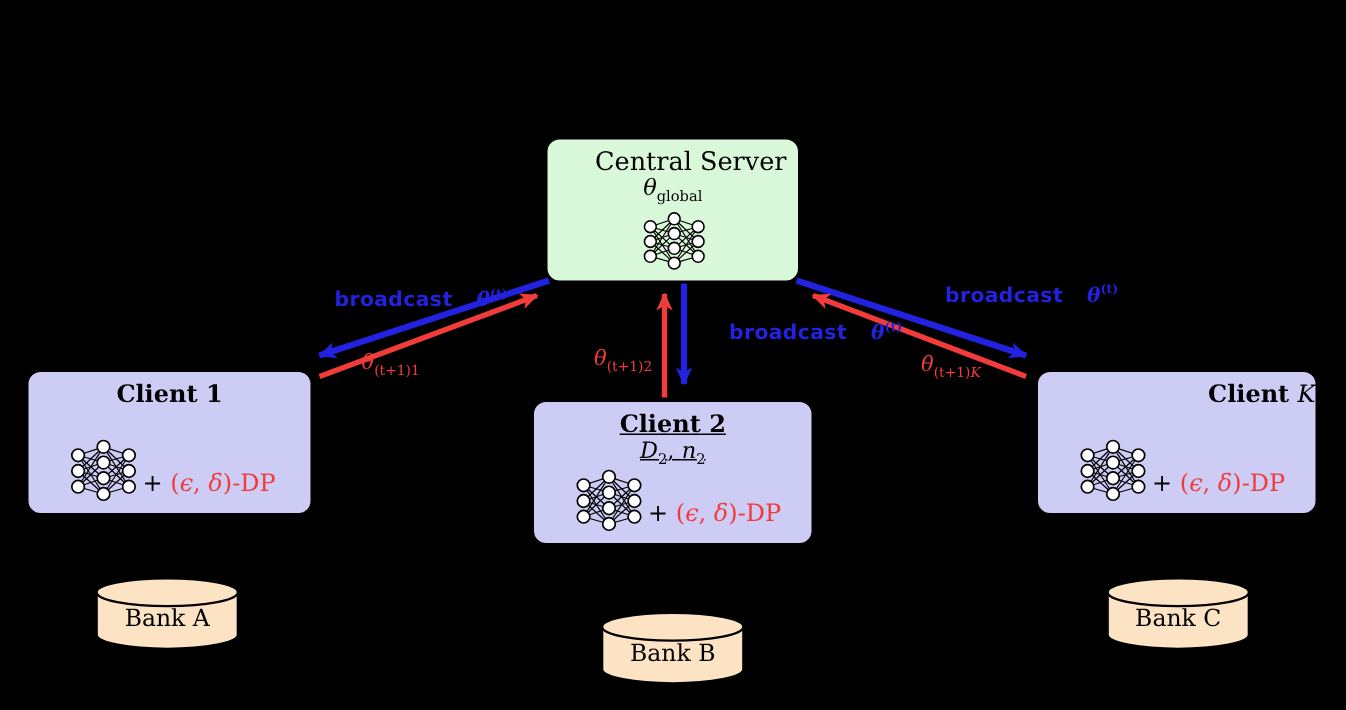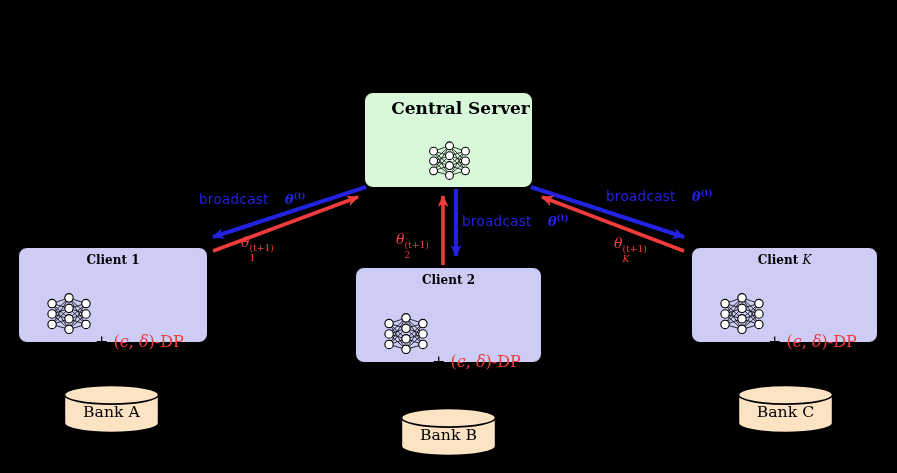--- a/index.html
+++ b/index.html
@@ -1,45 +1,45 @@
 <!DOCTYPE html>
 <html><head>
 <meta charset="utf-8">
 <style>
   html,body{margin:0;padding:0;background:#000;}
   .canvas{position:relative;width:897px;height:473px;background:#000;overflow:hidden;
           font-family:"DejaVu Serif", serif;color:#000;}
   svg.overlay{position:absolute;left:0;top:0;width:897px;height:473px;pointer-events:none;}
   .box{position:absolute;border:1.6px solid #000;border-radius:9px;box-sizing:border-box;text-align:center;}
   .server{left:364px;top:92px;width:169px;height:96px;background:#d9f7d9;}
-  .stitle{font-weight:bold;font-size:17px;margin-top:5px;padding-left:24px;}
+  .stitle{font-weight:normal;font-size:17px;margin-top:5px;padding-left:24px;}
   .sparam{font-size:15px;line-height:14px;}
   .client{background:#ccccf5;}
   .client1{left:18px;top:247px;width:190px;height:96px;}
-  .client2{left:355px;top:267px;width:187px;height:96px;}
-  .clientK{left:691px;top:247px;width:187px;height:96px;}
-  .ctitle{font-weight:bold;font-size:12px;margin-top:5px;}
+  .client2{left:355px;top:267px;width:187px;height:96px;text-decoration:underline;}
+  .clientK{left:691px;top:247px;width:187px;height:96px;text-align:right;}
+  .ctitle{font-weight:bold;font-size:16px;margin-top:5px;}
   .cidx-it{font-style:italic;font-weight:normal;}
   .cdata{font-size:15px;line-height:16px;}
   .clientK sub{font-style:italic;}
   sub{font-size:0.65em;}
   sup{font-size:0.65em;}
   .nn{position:absolute;}
   .client .nn{left:25px;top:42px;width:50px;height:48px;}
   .server .nn{left:61px;top:46px;width:47px;height:44px;}
-  .dp{position:absolute;left:76px;top:64px;font-size:16px;white-space:nowrap;margin-top:20px;}
+  .dp{position:absolute;left:76px;top:64px;font-size:16px;white-space:nowrap;}
   .dp-plus{color:#000;}
   .dp-red{color:#f23c3c;}
   .bcast{position:absolute;color:#2222e0;font-size:13.5px;white-space:nowrap;}
-  .bw{font-family:"DejaVu Sans", sans-serif;font-weight:normal;letter-spacing:0.3px;}
+  .bw{font-family:"DejaVu Sans", sans-serif;font-weight:bold;letter-spacing:0.3px;margin-left:24px;}
   .bm{font-family:"DejaVu Serif", serif;margin-left:16px;}
   .bm i{font-weight:bold;}
   .bm sup{font-weight:bold;font-size:0.62em;}
   .upl{position:absolute;color:#f23c3c;font-size:14px;white-space:nowrap;}
-  .stack{display:inline-flex;flex-direction:column;font-size:0.66em;line-height:1.05;vertical-align:-0.45em;text-align:left;}
+  .stack{display:inline-flex;flex-direction:row;font-size:0.66em;line-height:1.05;vertical-align:-0.45em;text-align:left;}
   .bank{position:absolute;}
   .bank text{font-family:"DejaVu Serif", serif;font-size:16px;fill:#000;}
   #nn-sym line{stroke:#000;stroke-width:1;}
   #nn-sym circle{fill:#fff;stroke:#000;stroke-width:1.4;}
   .arrow-blue{stroke:#2222e0;stroke-width:4.2;}
   .arrow-red{stroke:#f23c3c;stroke-width:3.6;}
 </style>
 </head>
 <body>
 
@@ -96,35 +96,37 @@
     <line class="arrow-blue" x1="366" y1="187" x2="213" y2="237" marker-end="url(#head-blue)"></line>
     <line class="arrow-red" x1="213" y1="251" x2="358" y2="197" marker-end="url(#head-red)"></line>
     <line class="arrow-red" x1="443" y1="265" x2="443" y2="196" marker-end="url(#head-red)"></line>
     <line class="arrow-blue" x1="456" y1="189" x2="456" y2="256" marker-end="url(#head-blue)"></line>
     <line class="arrow-blue" x1="531" y1="187" x2="684" y2="237" marker-end="url(#head-blue)"></line>
     <line class="arrow-red" x1="684" y1="251" x2="542" y2="197" marker-end="url(#head-red)"></line>
   </svg>
 
   <div class="box server">
     <div class="stitle">Central Server</div>
+    <div class="sparam"><i>θ</i><sub>global</sub></div>
     <svg class="nn" viewBox="0 0 62 56">
         <use href="#nn-sym"></use>
       </svg>
   </div>
 
   <div class="box client client1">
     <div class="ctitle"><span>Client</span> <span>1</span></div>
     <svg class="nn" viewBox="0 0 62 56">
         <use href="#nn-sym"></use>
       </svg>
     <div class="dp"><span class="dp-plus">+ </span><span class="dp-red"><span>(</span><i>ϵ</i><span>, </span><i>δ</i><span>)</span><span>-DP</span></span></div>
   </div>
 
   <div class="box client client2">
     <div class="ctitle"><span>Client</span> <span>2</span></div>
+    <div class="cdata"><i>D</i><sub>2</sub><span>, </span><i>n</i><sub>2</sub></div>
     <svg class="nn" viewBox="0 0 62 56">
         <use href="#nn-sym"></use>
       </svg>
     <div class="dp"><span class="dp-plus">+ </span><span class="dp-red"><span>(</span><i>ϵ</i><span>, </span><i>δ</i><span>)</span><span>-DP</span></span></div>
   </div>
 
   <div class="box client clientK">
     <div class="ctitle"><span>Client</span> <span class="cidx-it">K</span></div>
     <svg class="nn" viewBox="0 0 62 56">
         <use href="#nn-sym"></use>

